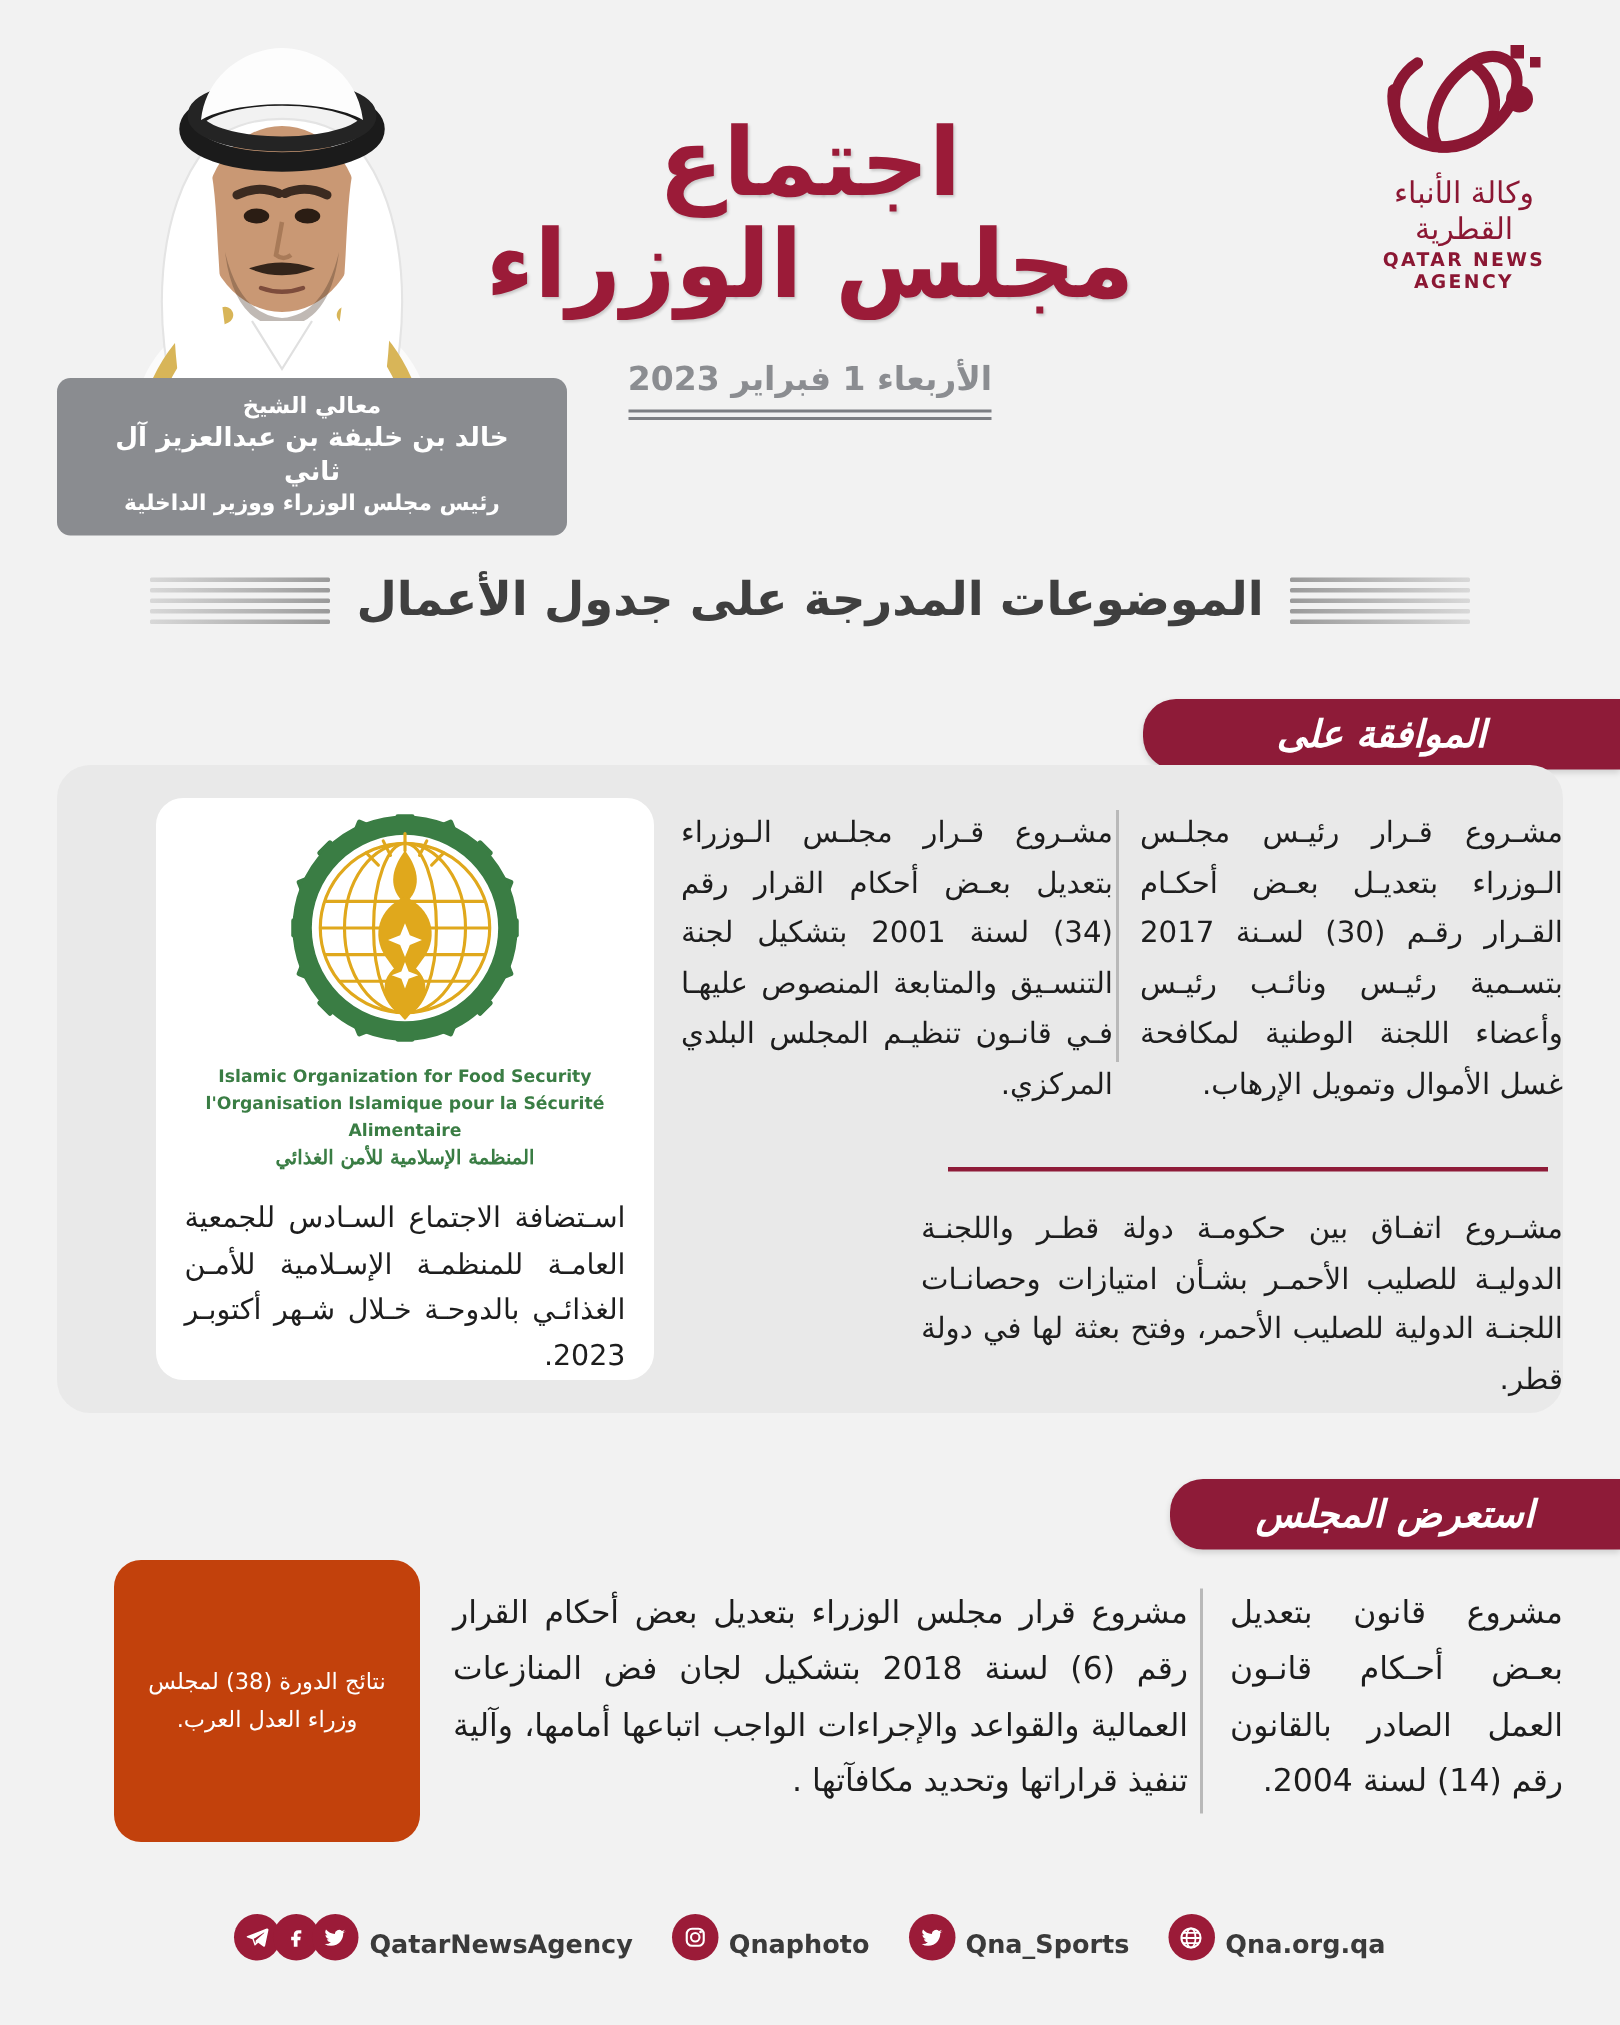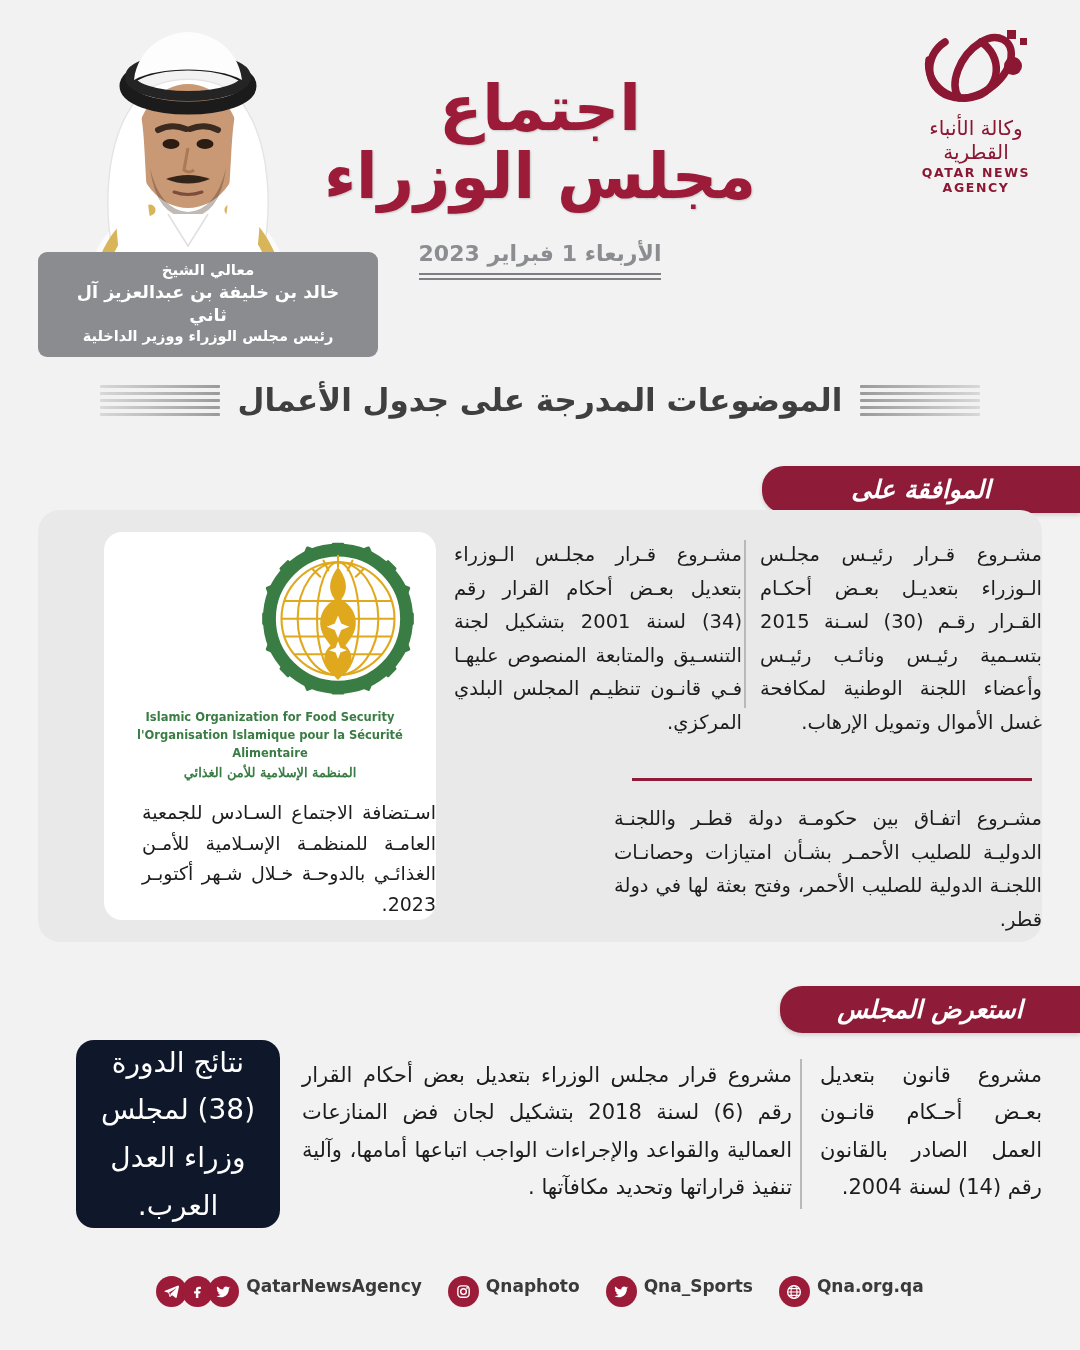--- a/index.html
+++ b/index.html
@@ -90,21 +90,21 @@
     position:absolute; left:38px; top:510px;
     width:1004px; height:432px;
     background:#e9e9e9; border-radius:22px;
   }
   .panel1-inner{ position:relative; width:100%; height:100%; }
 
   .logo-card{
     position:absolute; right:606px; top:22px;
     width:332px; height:388px;
     background:#ffffff; border-radius:18px;
-    display:flex; flex-direction:column; align-items:flex-start;
+    display:flex; flex-direction:column; align-items:center;
     padding-top:6px;
   }
   .iofs-logo{ width:196px; height:196px; }
   .iofs-text{ text-align:center; margin-top:10px; line-height:1.55; }
   .iofs-en1{ font-size:11.5px; color:#3a7d44; font-weight:bold;}
   .iofs-en2{ font-size:11.5px; color:#3a7d44; font-weight:bold;}
   .iofs-ar{ font-size:13px; color:#3a7d44; font-weight:bold; font-family:"DejaVu Serif","Liberation Serif",serif;}
   .logo-card-caption{
     margin-top:14px; width:294px;
     font-size:19px; line-height:1.62; color:#1d1d1d;
@@ -133,22 +133,22 @@
     position:absolute; right:0px; top:292px; width:428px;
     font-size:19.5px; line-height:1.72; color:#1d1d1d;
     text-align:justify; direction:rtl;
   }
 
   
   .panel2{ position:absolute; left:38px; top:1035px; width:1004px; height:200px; }
   .red-card{
     position:absolute; right:762px; top:5px;
     width:204px; height:188px;
-    background:#0f172a; border-radius:18px;
-    color:#fff; font-size:28px; line-height:1.7;
+    background:#c2410c; border-radius:18px;
+    color:#fff; font-size:15px; line-height:1.7;
     display:flex; align-items:center; justify-content:center;
     text-align:center; padding:10px 16px;
   }
   .p2-mid{
     position:absolute; right:250px; top:22px; width:490px;
     font-size:21px; line-height:1.78; color:#1d1d1d;
     text-align:justify; direction:rtl;
   }
   .p2-vline{
     position:absolute; right:240px; top:24px;
@@ -159,21 +159,21 @@
     font-size:21px; line-height:1.78; color:#1d1d1d;
     text-align:justify; direction:rtl;
   }
 
   
   .footer{
     position:absolute; left:0; right:0; top:1276px;
     display:flex; align-items:center; justify-content:center;
     direction:ltr; gap:0px;
   }
-  .fgroup{ display:flex; align-items:flex-start; margin-right:26px; }
+  .fgroup{ display:flex; align-items:flex-end; margin-right:26px; }
   .fgroup:last-child{ margin-right:0; }
   .ficon{
     width:31px; height:31px; border-radius:50%;
     background:#9b1b38; display:flex; align-items:center; justify-content:center;
     margin-right:-5px;
   }
   .ficon svg{ display:block; }
   .flabel{
     margin-left:12px; font-size:17px; font-weight:bold; color:#3a3a3a;
     font-family:"DejaVu Sans","Liberation Sans",sans-serif;
@@ -339,21 +339,21 @@
         <div class="iofs-en2">l'Organisation Islamique pour la Sécurité Alimentaire</div>
         <div class="iofs-ar">المنظمة الإسلامية للأمن الغذائي</div>
       </div>
       <div class="logo-card-caption">اسـتضافة الاجتماع السـادس للجمعية العامـة للمنظمـة الإسـلامية للأمـن الغذائـي بالدوحـة خـلال شـهر أكتوبـر 2023.</div>
     </div>
 
     <div class="vline"></div>
 
     <div class="col-mid">مشـروع قـرار مجلـس الـوزراء بتعديل بعـض أحكام القرار رقم (34) لسنة 2001 بتشكيل لجنة التنسـيق والمتابعة المنصوص عليهـا فـي قانـون تنظيـم المجلس البلدي المركزي.</div>
 
-    <div class="col-right-a">مشـروع قـرار رئيـس مجلـس الـوزراء بتعديـل بعـض أحكـام القـرار رقـم (30) لسـنة 2015 بتسـمية رئيـس ونائـب رئيـس وأعضاء اللجنة الوطنية لمكافحة غسل الأموال وتمويل الإرهاب.</div>
+    <div class="col-right-a">مشـروع قـرار رئيـس مجلـس الـوزراء بتعديـل بعـض أحكـام القـرار رقـم (30) لسـنة 2017 بتسـمية رئيـس ونائـب رئيـس وأعضاء اللجنة الوطنية لمكافحة غسل الأموال وتمويل الإرهاب.</div>
 
     <div class="hdivider"></div>
 
     <div class="col-right-b">مشـروع اتفـاق بين حكومـة دولة قطـر واللجنـة الدوليـة للصليب الأحمـر بشـأن امتيازات وحصانـات اللجنـة الدولية للصليب الأحمر، وفتح بعثة لها في دولة قطر.</div>
   </div>
 </div>
 
 <div class="banner b2">
   <span>استعرض المجلس</span>
 </div>

